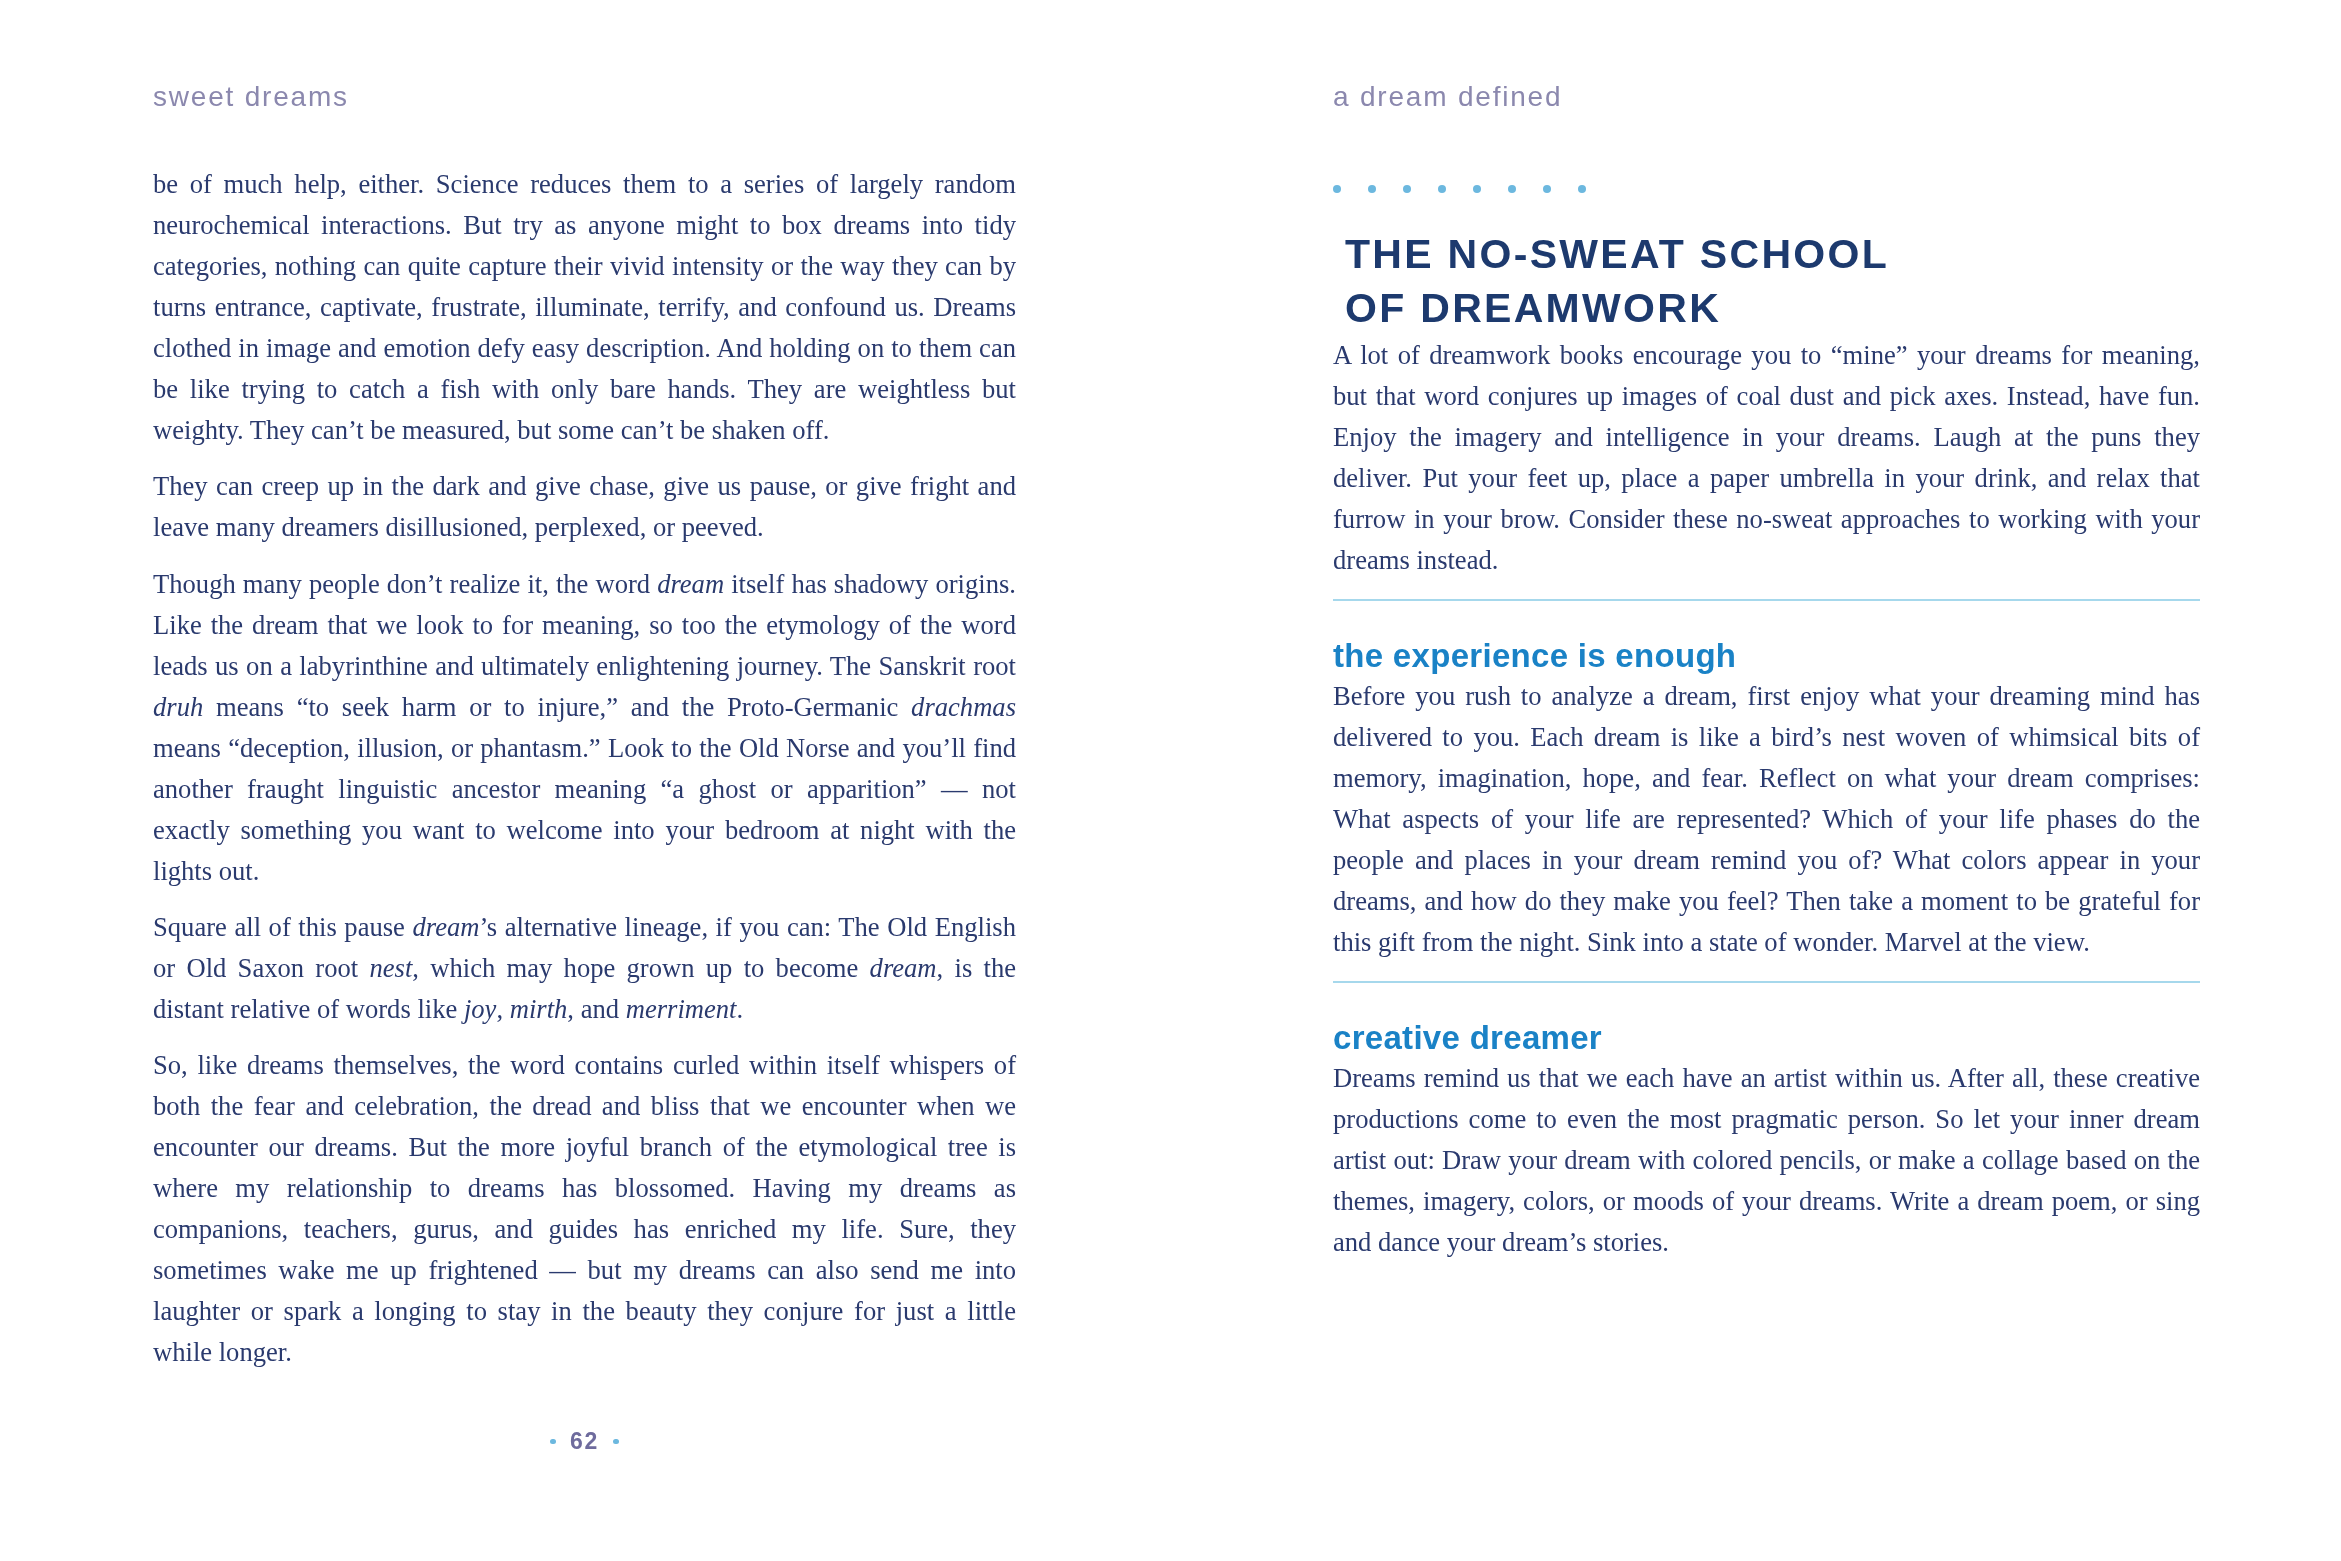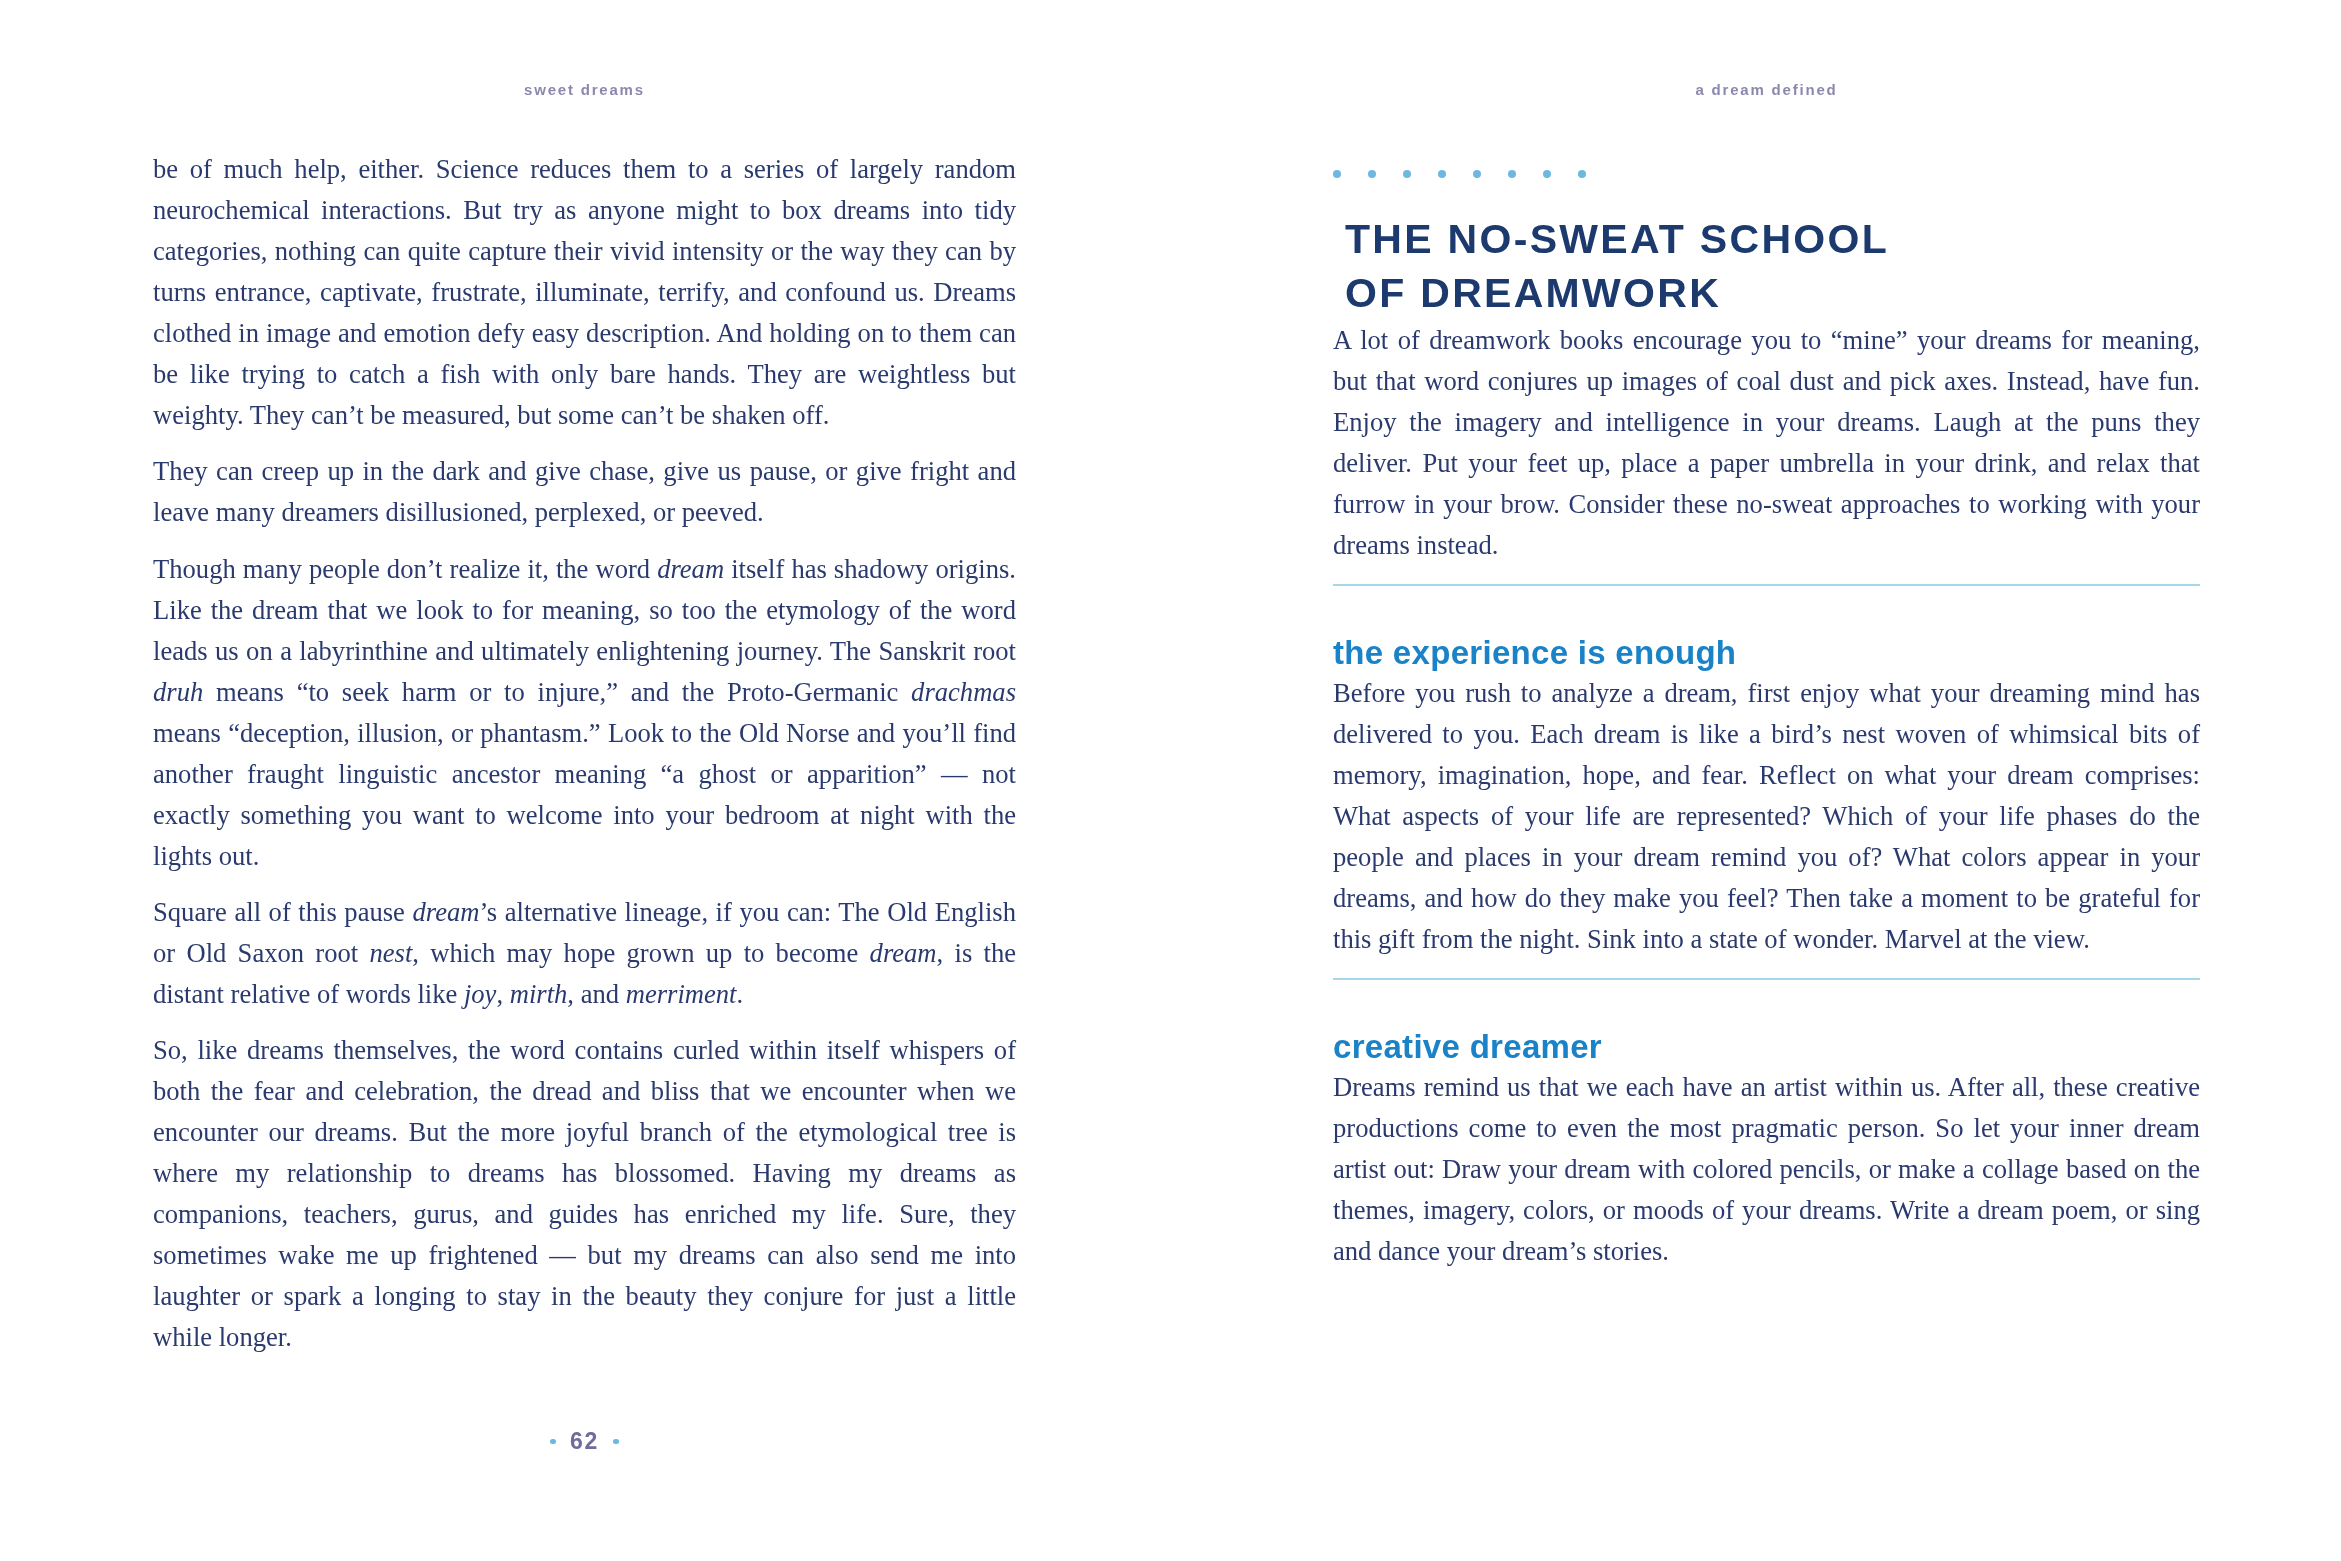--- a/index.html
+++ b/index.html
@@ -21,24 +21,24 @@
   }
   .page{position:absolute;top:0;width:1171px;height:1561px;}
   #page-left{left:0;}
   #page-right{left:1171px;}
   .column{position:absolute;top:0;height:1561px;}
   #page-left .column{left:153px;width:863px;}
   #page-right .column{left:162px;width:867px;}
 
   .running-header{
     margin-top:81px;
-    text-align:center;
+    text-align:left;
     font-family:"Liberation Sans",sans-serif;
-    font-size:15px;
-    font-weight:700;
+    font-size:28px;
+    font-weight:400;
     letter-spacing:1.8px;
     color:var(--c-header);
   }
 
   .body-text{margin-top:51px;}
   .body-text p, p.serif-body{
     margin:0 0 15.3px 0;
     font-size:26.6px;
     line-height:41px;
     text-align:justify;
@@ -64,21 +64,21 @@
 
   .intro{margin-top:32px;}
 
   .rule{
     border:0;height:1.8px;width:100%;
     background:var(--c-rule);
     margin:18px 0 0 0;
   }
 
   .section-heading{
-    margin-top:47px;
+    margin-top:35px;
     font-family:"Liberation Sans",sans-serif;
     font-weight:700;
     font-size:33px;
     line-height:40px;
     letter-spacing:0.3px;
     color:var(--c-subhead);
   }
   .section-body{margin-top:15.3px;}
 
   .footer{

